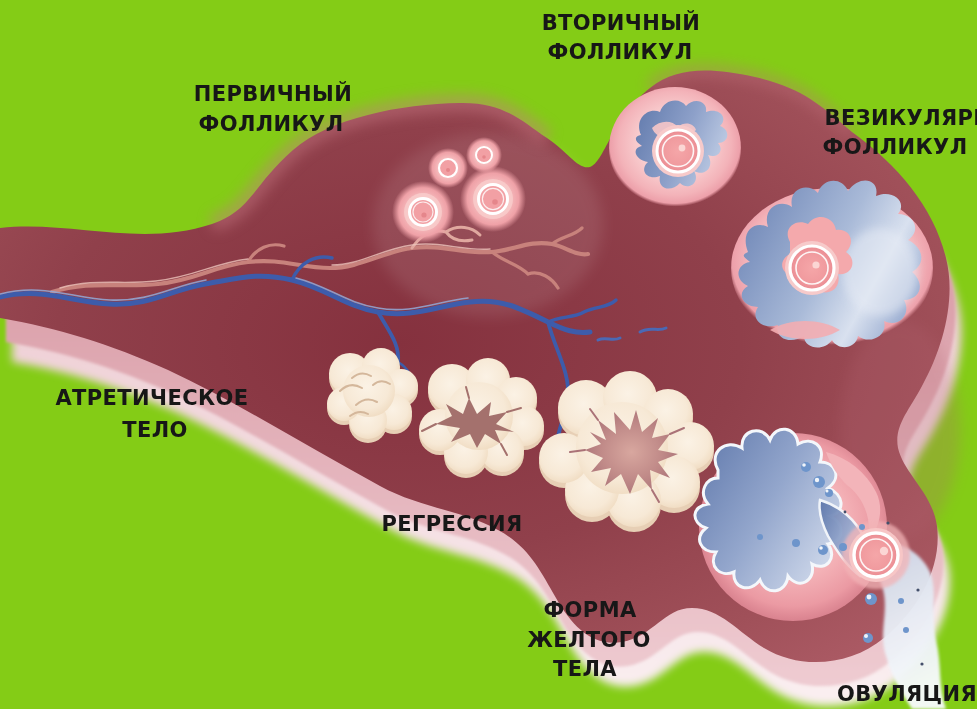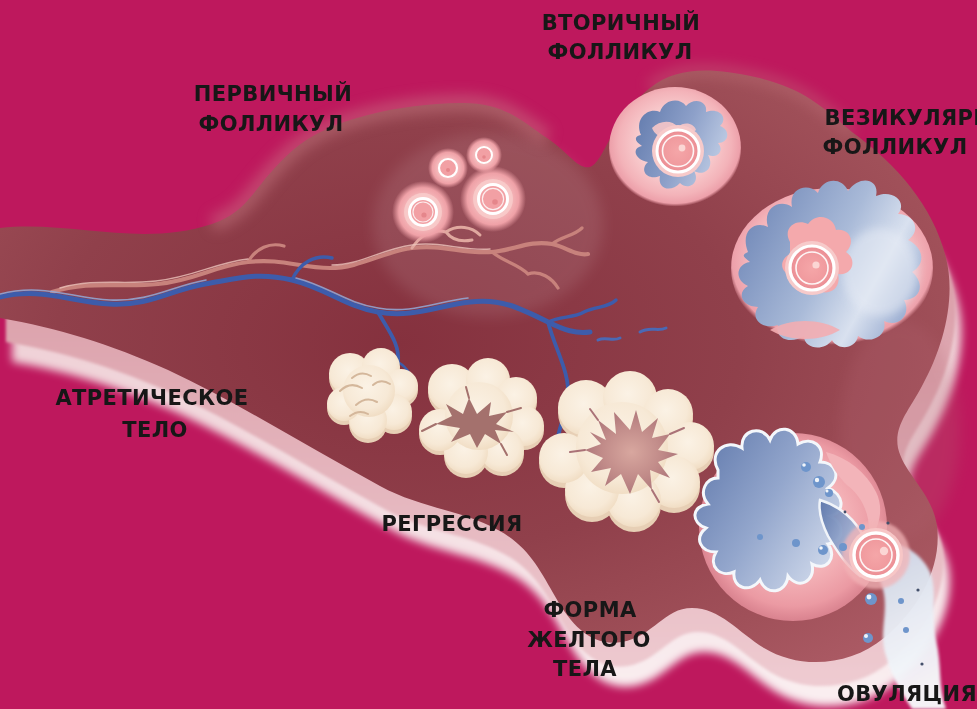--- a/index.html
+++ b/index.html
@@ -1,16 +1,16 @@
 <!DOCTYPE html>
 <html><head>
 <meta charset="utf-8">
 <style>
   html,body{margin:0;padding:0;background:#ffffff;}
-  #stage{position:relative;width:977px;height:709px;overflow:hidden;background:#be185d;}
+  #stage{position:relative;width:977px;height:709px;overflow:hidden;background:#84cc16;}
   svg{display:block;}
   .lbl{
     font-family:"DejaVu Sans","Liberation Sans",sans-serif;
     font-weight:700;
     font-size:21px;
     letter-spacing:.4px;
     fill:#171717;
   }
 </style>
 </head>

